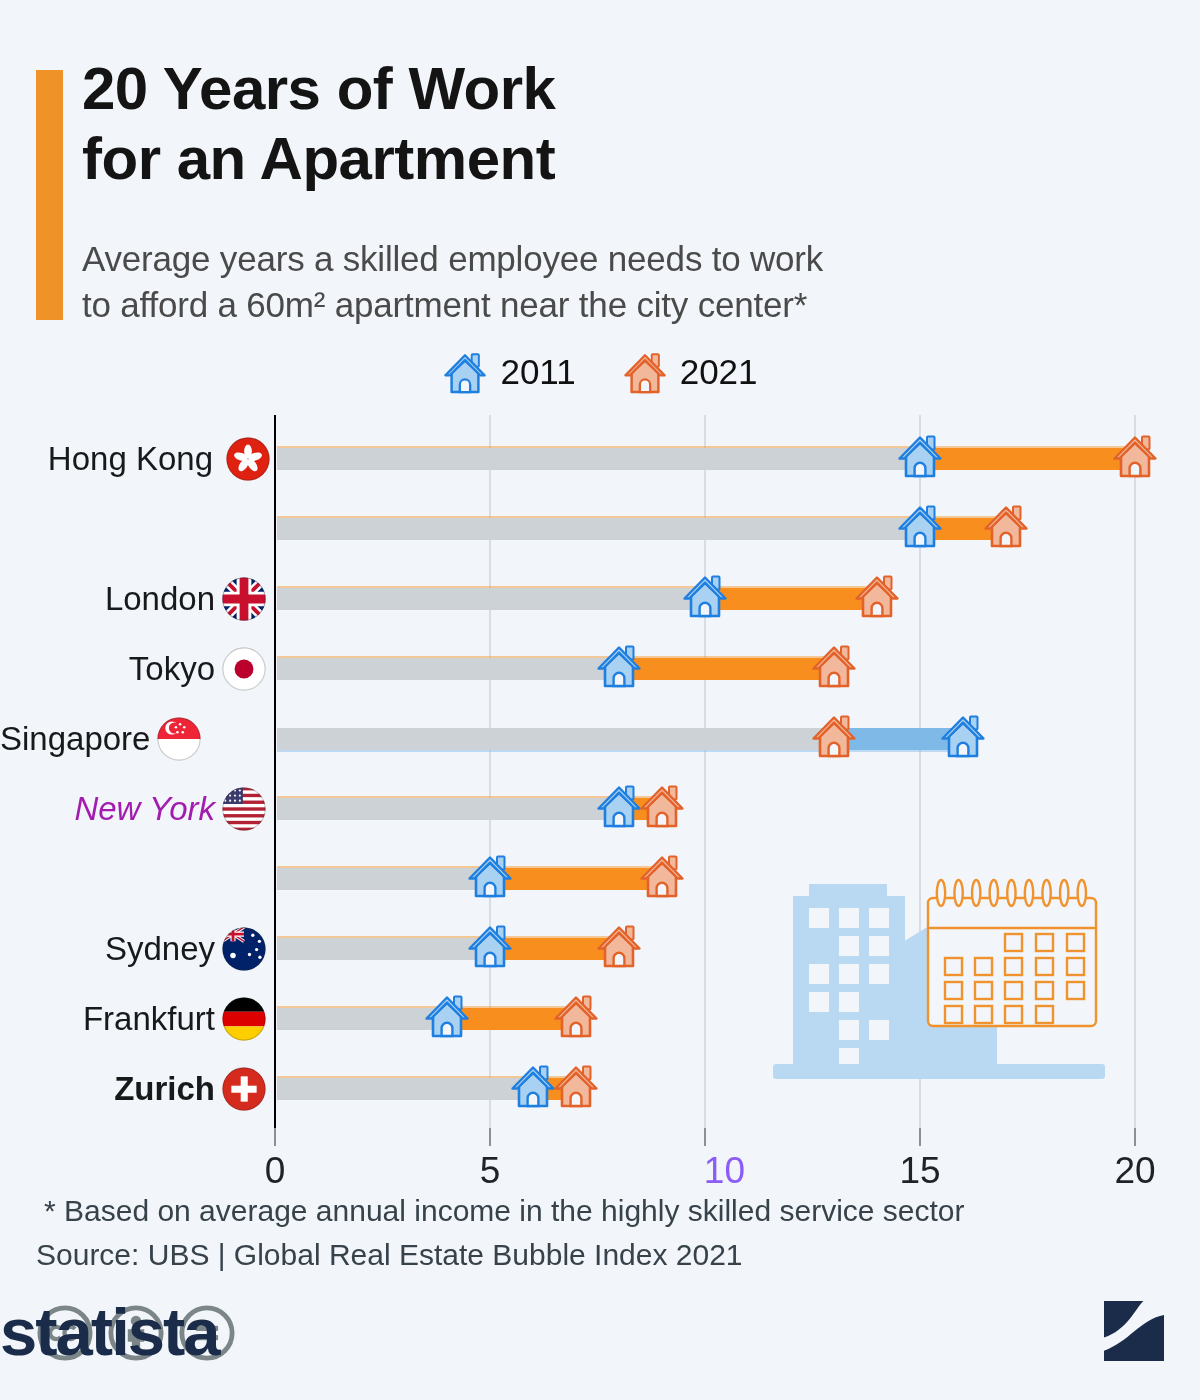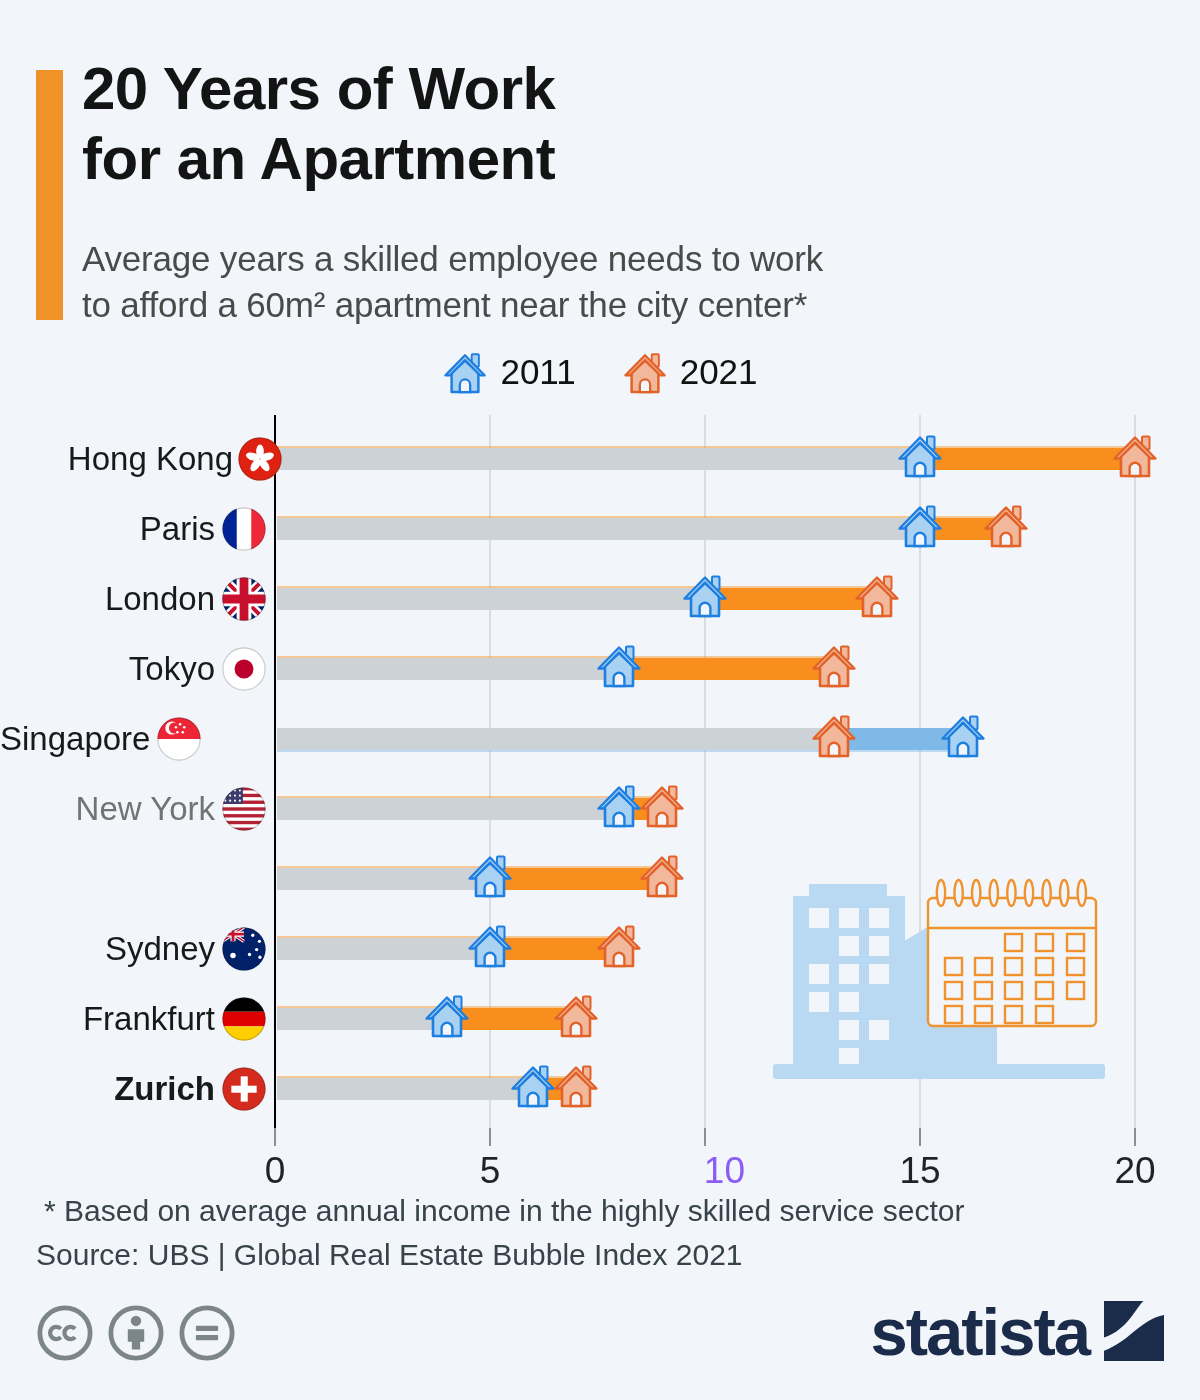--- a/index.html
+++ b/index.html
@@ -23,21 +23,21 @@
     left:0;top:347px;width:1200px;height:50px;
     display:flex;justify-content:center;align-items:center;gap:46px;
   }
   .legend-item{display:flex;align-items:center;gap:12px;font-size:35px;color:#111;}
   .legend-house{width:46px;height:44px;display:inline-block;}
   .chart{left:0;top:0;width:1200px;height:1400px;}
   .footnote{left:44px;top:1194px;font-size:30px;color:#37424A;}
   .source{left:36px;top:1238px;font-size:30px;color:#37424A;}
   .license{left:36px;top:1304px;display:flex;gap:13px;align-items:center;}
   .license span{width:58px;height:58px;display:inline-block;}
-  .brand{left:0;top:1296px;width:1164px;display:flex;justify-content:flex-end;align-items:center;gap:15px;height:70px;}
+  .brand{left:0;top:1296px;width:1164px;display:flex;justify-content:space-between;align-items:center;gap:15px;height:70px;}
   .brand-text{font-size:67px;font-weight:800;color:#1B2C4A;letter-spacing:-2px;line-height:1;}
   .brand-icon{width:60px;height:60px;display:inline-block;}
   .illus{left:765px;top:872px;width:365px;height:228px;}
 </style>
 </head>
 <body>
 
 <div class="abs accent" style="background: rgb(239, 147, 41);"></div>
 
 <div class="abs title">
@@ -83,21 +83,21 @@
     <div style="position: absolute; left: 665px; top: 1150px; width: 80px; text-align: right; font-size: 37px; color: #8b5cf6;">10</div>
     <div style="position: absolute; left: 919px; top: 415px; width: 2px; height: 713px; background: rgb(217, 221, 225);"></div>
     <div style="position: absolute; left: 919px; top: 1128px; width: 2px; height: 18px; background: rgb(138, 144, 148);"></div>
     <div style="position: absolute; left: 880px; top: 1150px; width: 80px; text-align: center; font-size: 37px; color: rgb(31, 35, 39);">15</div>
     <div style="position: absolute; left: 1134px; top: 415px; width: 2px; height: 713px; background: rgb(217, 221, 225);"></div>
     <div style="position: absolute; left: 1134px; top: 1128px; width: 2px; height: 18px; background: rgb(138, 144, 148);"></div>
     <div style="position: absolute; left: 1095px; top: 1150px; width: 80px; text-align: center; font-size: 37px; color: rgb(31, 35, 39);">20</div>
     <div style="position: absolute; left: 277px; top: 446px; width: 858px; height: 24px; background: rgb(247, 142, 30); opacity: 0.45;"></div>
     <div style="position: absolute; left: 277px; top: 448px; width: 643px; height: 22px; background: rgb(205, 210, 214);"></div>
     <div style="position: absolute; left: 920px; top: 448px; width: 215px; height: 22px; background: rgb(247, 142, 30);"></div>
-    <div style="position: absolute; left: 16px; top: 436px; width: 266px; height: 46px; display: flex; align-items: center; justify-content: flex-end; gap: 5px; font-size: 33px; color: rgb(23, 25, 27); white-space: nowrap;">
+    <div style="position: absolute; left: 4px; top: 436px; width: 266px; height: 46px; display: flex; align-items: center; justify-content: flex-end; gap: 13px; font-size: 33px; color: rgb(23, 25, 27); white-space: nowrap;">
       <span>Hong Kong</span>
       <span style="width:44px;height:44px;display:inline-block;flex:0 0 auto"><svg viewBox="0 0 40 40" width="44" height="44">
 <defs>
             <clipPath id="fc0">
               <circle cx="20" cy="20" r="19.6"></circle>
             </clipPath>
           </defs>
 <g clip-path="url(#fc0)">
             <rect width="40" height="40" fill="#DE2110"></rect>
             <ellipse cx="20" cy="13.2" rx="3.5" ry="6.4" fill="#fff" transform="rotate(0 20 20)"></ellipse>
@@ -117,36 +117,20 @@
       </svg></div>
     <div style="position: absolute; left: 1111px; top: 432px; width: 48px; height: 46px;"><svg viewBox="0 0 48 46" width="100%" height="100%">
 <rect x="31" y="4.5" width="7.5" height="13" rx="1" fill="#F2B89B" stroke="#E2622A" stroke-width="2"></rect>
 <path d="M10,44 V24 L24,11 L38,24 V44 Z" fill="#F2B89B" stroke="#E2622A" stroke-width="2.6" stroke-linejoin="round"></path>
 <path d="M3.5,26.5 L24,5.5 L44.5,26.5 L39.8,26.5 L24,10.5 L8.2,26.5 Z" fill="#F2B89B" stroke="#E2622A" stroke-width="2.4" stroke-linejoin="round"></path>
 <path d="M18.6,44 V36.2 a5.4,5.4 0 0 1 10.8,0 V44 Z" fill="#F2F6FA" stroke="#E2622A" stroke-width="2.4"></path>
       </svg></div>
     <div style="position: absolute; left: 277px; top: 516px; width: 729px; height: 24px; background: rgb(247, 142, 30); opacity: 0.45;"></div>
     <div style="position: absolute; left: 277px; top: 518px; width: 643px; height: 22px; background: rgb(205, 210, 214);"></div>
     <div style="position: absolute; left: 920px; top: 518px; width: 86px; height: 22px; background: rgb(247, 142, 30);"></div>
-    <div style="position: absolute; left: 0px; top: 506px; width: 266px; height: 46px; display: flex; align-items: center; justify-content: flex-end; gap: 7px; font-size: 33px; color: rgb(23, 25, 27); white-space: nowrap;">
-      <span>Paris</span>
-      <span style="width:44px;height:44px;display:inline-block;flex:0 0 auto"><svg viewBox="0 0 40 40" width="44" height="44">
-<defs>
-            <clipPath id="fc1">
-              <circle cx="20" cy="20" r="19.6"></circle>
-            </clipPath>
-          </defs>
-<g clip-path="url(#fc1)">
-            <rect width="40" height="40" fill="#fff"></rect>
-            <rect width="13.4" height="40" fill="#002395"></rect>
-            <rect x="26.6" width="13.4" height="40" fill="#ED2939"></rect>
-          </g>
-<circle cx="20" cy="20" r="19.2" fill="none" stroke="rgba(40,40,40,0.25)" stroke-width="1"></circle>
-        </svg></span>
-    </div>
     <div style="position: absolute; left: 896px; top: 502px; width: 48px; height: 46px;"><svg viewBox="0 0 48 46" width="100%" height="100%">
 <rect x="31" y="4.5" width="7.5" height="13" rx="1" fill="#A9D1F1" stroke="#1E7FE0" stroke-width="2"></rect>
 <path d="M10,44 V24 L24,11 L38,24 V44 Z" fill="#A9D1F1" stroke="#1E7FE0" stroke-width="2.6" stroke-linejoin="round"></path>
 <path d="M3.5,26.5 L24,5.5 L44.5,26.5 L39.8,26.5 L24,10.5 L8.2,26.5 Z" fill="#A9D1F1" stroke="#1E7FE0" stroke-width="2.4" stroke-linejoin="round"></path>
 <path d="M18.6,44 V36.2 a5.4,5.4 0 0 1 10.8,0 V44 Z" fill="#F2F6FA" stroke="#1E7FE0" stroke-width="2.4"></path>
       </svg></div>
     <div style="position: absolute; left: 982px; top: 502px; width: 48px; height: 46px;"><svg viewBox="0 0 48 46" width="100%" height="100%">
 <rect x="31" y="4.5" width="7.5" height="13" rx="1" fill="#F2B89B" stroke="#E2622A" stroke-width="2"></rect>
 <path d="M10,44 V24 L24,11 L38,24 V44 Z" fill="#F2B89B" stroke="#E2622A" stroke-width="2.6" stroke-linejoin="round"></path>
 <path d="M3.5,26.5 L24,5.5 L44.5,26.5 L39.8,26.5 L24,10.5 L8.2,26.5 Z" fill="#F2B89B" stroke="#E2622A" stroke-width="2.4" stroke-linejoin="round"></path>
@@ -248,21 +232,21 @@
       </svg></div>
     <div style="position: absolute; left: 810px; top: 712px; width: 48px; height: 46px;"><svg viewBox="0 0 48 46" width="100%" height="100%">
 <rect x="31" y="4.5" width="7.5" height="13" rx="1" fill="#F2B89B" stroke="#E2622A" stroke-width="2"></rect>
 <path d="M10,44 V24 L24,11 L38,24 V44 Z" fill="#F2B89B" stroke="#E2622A" stroke-width="2.6" stroke-linejoin="round"></path>
 <path d="M3.5,26.5 L24,5.5 L44.5,26.5 L39.8,26.5 L24,10.5 L8.2,26.5 Z" fill="#F2B89B" stroke="#E2622A" stroke-width="2.4" stroke-linejoin="round"></path>
 <path d="M18.6,44 V36.2 a5.4,5.4 0 0 1 10.8,0 V44 Z" fill="#F2F6FA" stroke="#E2622A" stroke-width="2.4"></path>
       </svg></div>
     <div style="position: absolute; left: 277px; top: 796px; width: 385px; height: 24px; background: rgb(247, 142, 30); opacity: 0.45;"></div>
     <div style="position: absolute; left: 277px; top: 798px; width: 342px; height: 22px; background: rgb(205, 210, 214);"></div>
     <div style="position: absolute; left: 619px; top: 798px; width: 43px; height: 22px; background: rgb(247, 142, 30);"></div>
-    <div style="position: absolute; left: 0px; top: 786px; width: 266px; height: 46px; display: flex; align-items: center; justify-content: flex-end; gap: 7px; font-size: 33px; color: #737373; white-space: nowrap;">
+    <div style="position: absolute; left: 0px; top: 786px; width: 266px; height: 46px; display: flex; align-items: center; justify-content: flex-end; gap: 7px; font-size: 33px; color: #a21caf; white-space: nowrap; font-style: italic;">
       <span>New York</span>
       <span style="width:44px;height:44px;display:inline-block;flex:0 0 auto"><svg viewBox="0 0 40 40" width="44" height="44">
 <defs>
             <clipPath id="fc5">
               <circle cx="20" cy="20" r="19.6"></circle>
             </clipPath>
           </defs>
 <g clip-path="url(#fc5)">
             <rect width="40" height="40" fill="#fff"></rect>
             <rect y="0.00" width="40" height="3.08" fill="#B22234"></rect>

